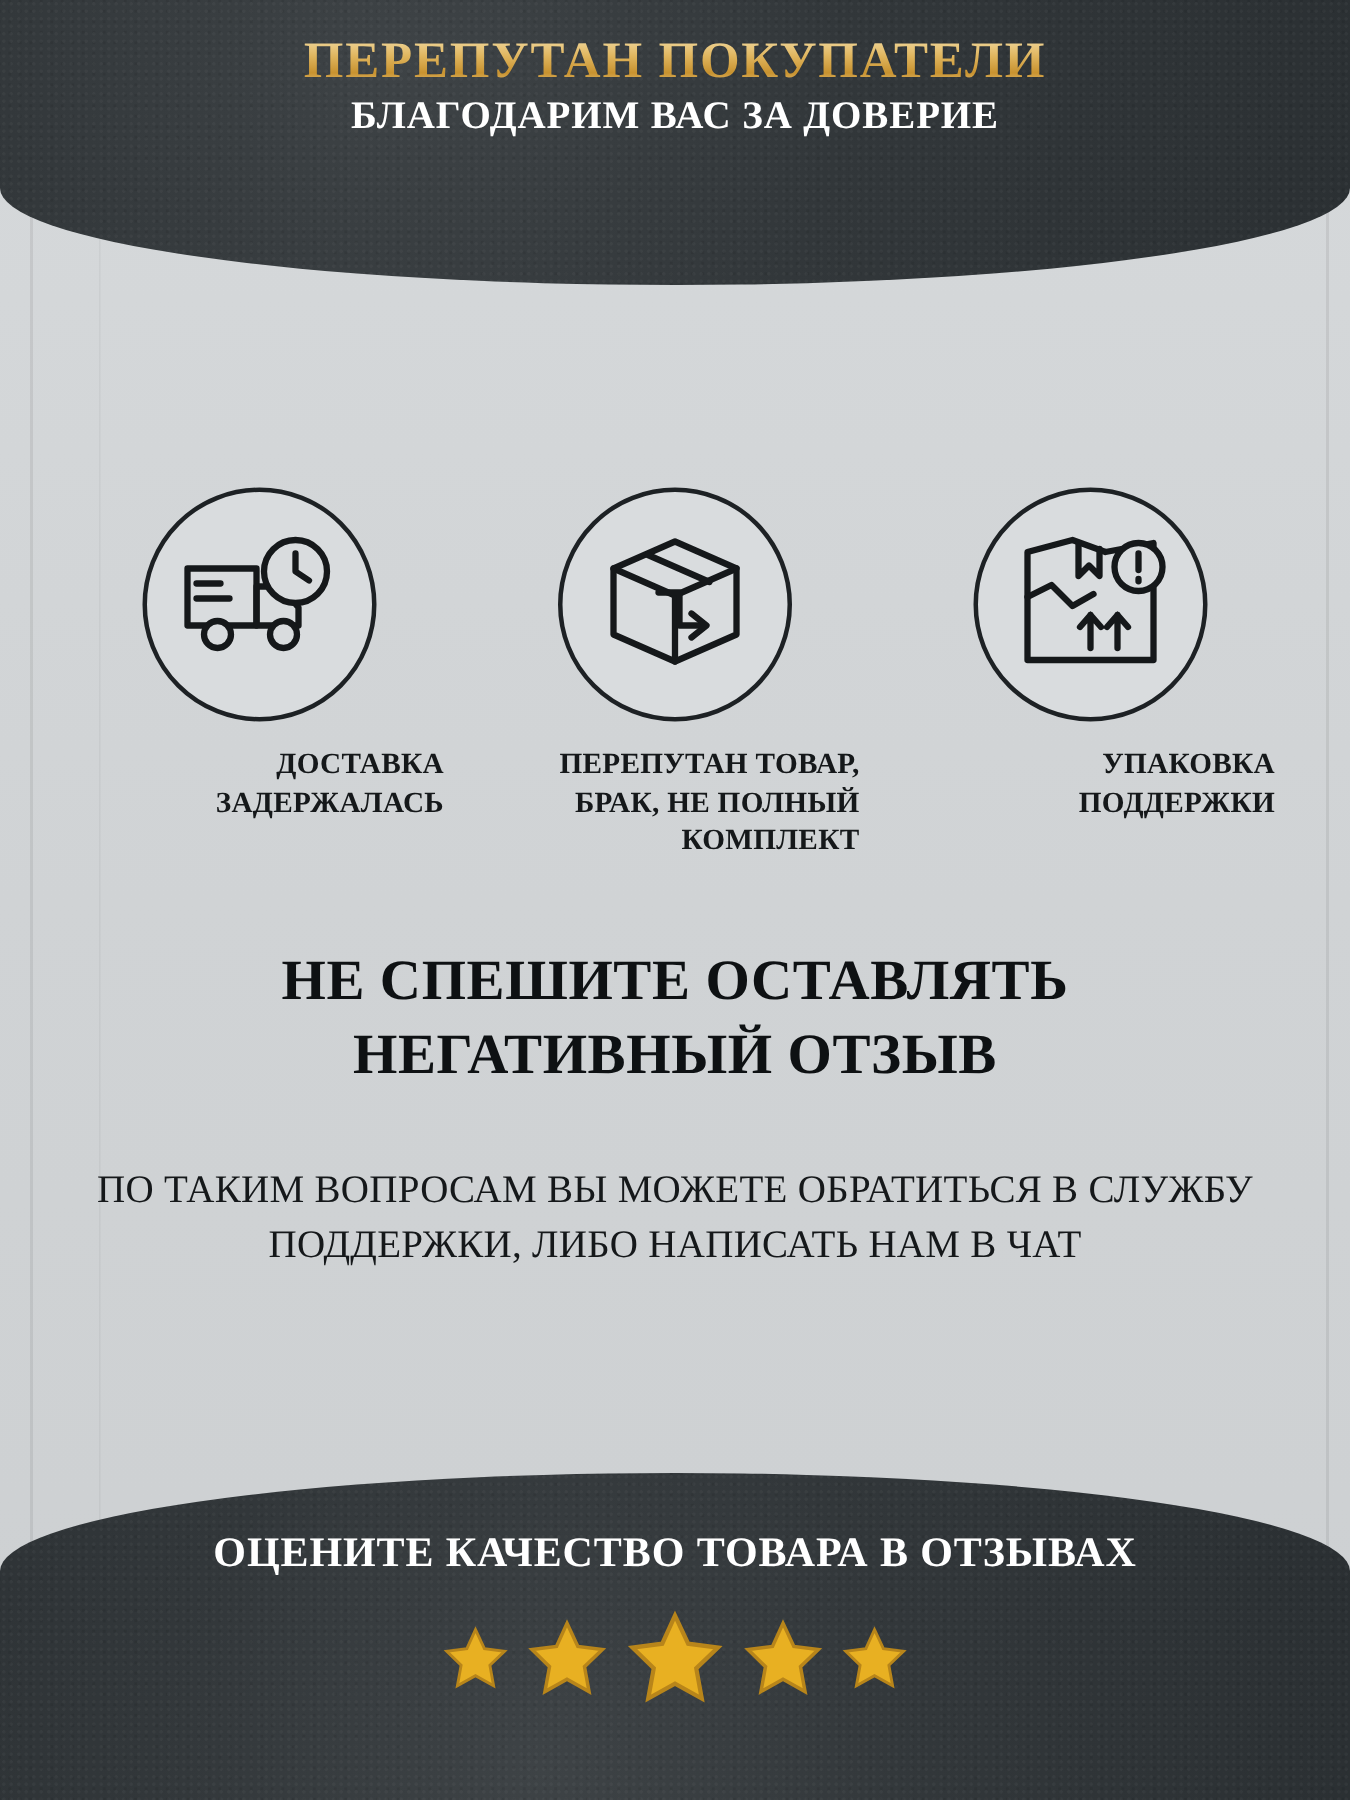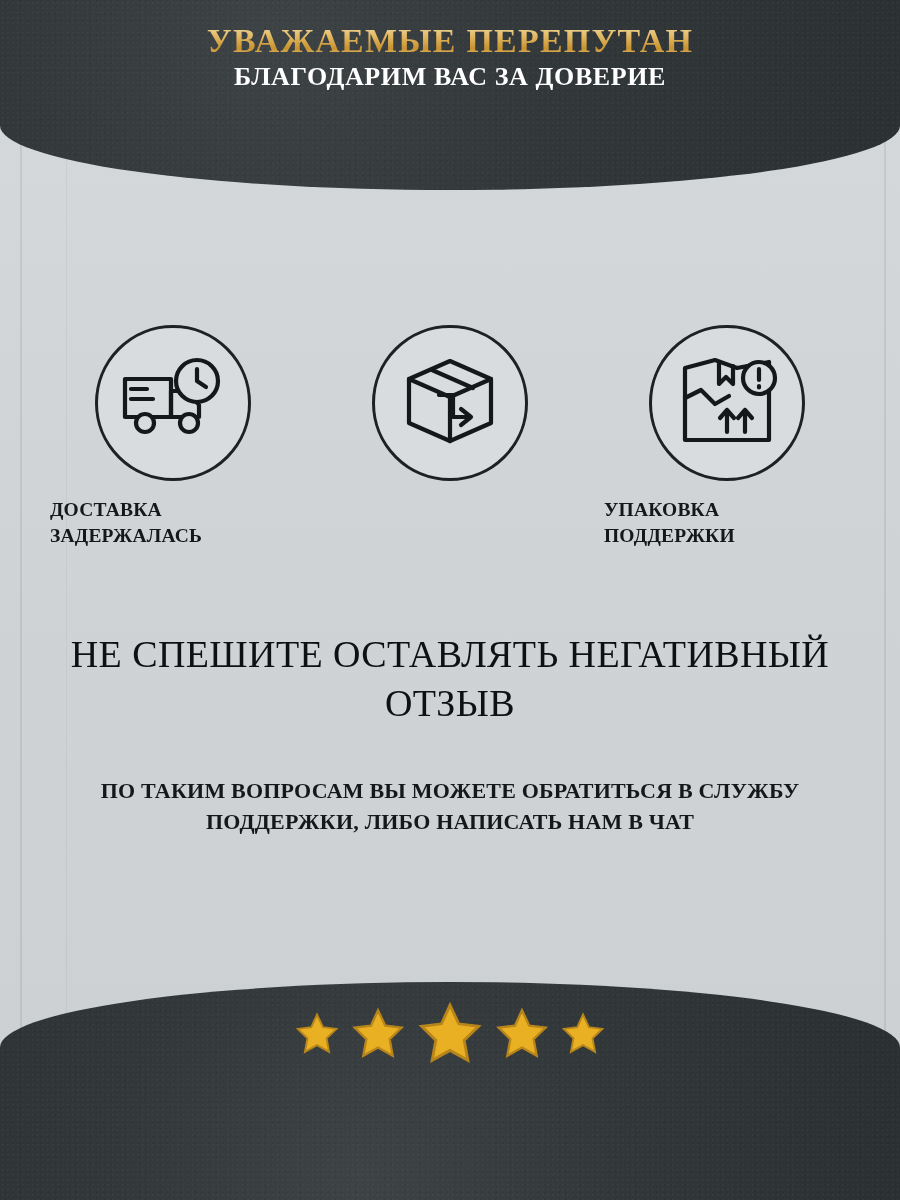--- a/index.html
+++ b/index.html
@@ -81,44 +81,44 @@
   }
   .icon-col { width: 246px; display: flex; flex-direction: column; align-items: center; }
   .circle {
     width: 156px; height: 156px; border-radius: 50%;
     border: 3px solid #1d2124;
     background: #d9dcde;
     display: flex; align-items: center; justify-content: center;
   }
   .cap {
     margin-top: 16px;
-    text-align: left;
+    text-align: right;
     font-size: 19.5px;
     font-weight: bold;
     color: #15181a;
     line-height: 1.32;
     letter-spacing: .2px;
   }
 
   .headline {
     position: absolute; top: 630px; left: 60px; width: 780px;
     text-align: center;
     color: #0e1113;
     font-size: 38px;
-    font-weight: normal;
+    font-weight: bold;
     line-height: 1.28;
     letter-spacing: .4px;
   }
 
   .support {
     position: absolute; top: 775px; left: 55px; width: 790px;
     text-align: center;
     color: #15181a;
-    font-size: 22px;
-    font-weight: bold;
+    font-size: 26px;
+    font-weight: normal;
     line-height: 1.42;
     letter-spacing: .2px;
   }
 
   
   .bottom-banner {
     position: absolute; bottom: 0; left: 0; width: 900px; height: 218px;
     background:
       radial-gradient(circle at 40% 90%, #3e4346 0%, #32373a 45%, #2a2f32 100%);
     border-radius: 50% 50% 0 0 / 30% 30% 0 0;
@@ -157,21 +157,21 @@
 </head>
 <body>
 
 <div class="page">
 
   <div class="seam s1"></div>
   <div class="seam s3"></div>
   <div class="seam s2"></div>
 
   <div class="top-banner">
-    <div class="top-title">УВАЖАЕМЫЕ ПЕРЕПУТАН</div>
+    <div class="top-title">ПЕРЕПУТАН ПОКУПАТЕЛИ</div>
     <div class="top-sub">БЛАГОДАРИМ ВАС ЗА ДОВЕРИЕ</div>
   </div>
 
 
   <div class="icons-row">
 
     <div class="icon-col">
       <div class="circle">
         <span>
           <svg width="108" height="92" viewBox="0 0 108 92" fill="none" stroke="#15181a" stroke-width="4.2" stroke-linecap="round" stroke-linejoin="round">
@@ -194,20 +194,21 @@
           <svg width="110" height="100" viewBox="0 0 110 100" fill="none" stroke="#15181a" stroke-width="4.2" stroke-linecap="round" stroke-linejoin="round">
             <path d="M14 28 L55 10 L96 28 L55 46 Z"></path>
             <path d="M14 28 v44 L55 90 V46"></path>
             <path d="M96 28 v44 L55 90"></path>
             <path d="M37 19 L78 37"></path>
             <path d="M44 44 h14 v22 h16"></path>
             <path d="M66 58 l10 8 -10 8"></path>
           </svg>
         </span>
       </div>
+      <div class="cap">ПЕРЕПУТАН ТОВАР, БРАК, НЕ ПОЛНЫЙ КОМПЛЕКТ</div>
     </div>
 
     <div class="icon-col">
       <div class="circle">
         <span>
           <svg width="104" height="98" viewBox="0 0 104 98" fill="none" stroke="#15181a" stroke-width="4.2" stroke-linecap="round" stroke-linejoin="round">
             <path d="M10 16 L40 8 L62 16 L94 10 v78 H10 Z"></path>
             <path d="M10 46 L26 38 L40 52 L54 44"></path>
             <path d="M44 10 v22 l7 -7 7 7 V14"></path>
             <path d="M52 80 v-22 M52 58 l-7 8 M52 58 l7 8"></path>
@@ -220,20 +221,21 @@
       <div class="cap">УПАКОВКА ПОДДЕРЖКИ</div>
     </div>
 
   </div>
 
   <div class="headline">НЕ СПЕШИТЕ ОСТАВЛЯТЬ НЕГАТИВНЫЙ ОТЗЫВ</div>
 
   <div class="support">ПО ТАКИМ ВОПРОСАМ ВЫ МОЖЕТЕ ОБРАТИТЬСЯ В СЛУЖБУ ПОДДЕРЖКИ, ЛИБО НАПИСАТЬ НАМ В ЧАТ</div>
 
   <div class="bottom-banner">
+    <div class="bottom-title">ОЦЕНИТЕ КАЧЕСТВО ТОВАРА В ОТЗЫВАХ</div>
     <div class="stars">
       <span class="star s-sm">
         <svg viewBox="0 0 24 24" width="100%" height="100%">
             <path d="M12 1.8l3.1 6.6 7 .9-5.1 4.9 1.3 7.1-6.3-3.5-6.3 3.5 1.3-7.1L2 9.3l7-.9z" fill="#e8b022" stroke="#b8851a" stroke-width="1"></path>
           </svg>
       </span>
       <span class="star s-md">
         <svg viewBox="0 0 24 24" width="100%" height="100%">
             <path d="M12 1.8l3.1 6.6 7 .9-5.1 4.9 1.3 7.1-6.3-3.5-6.3 3.5 1.3-7.1L2 9.3l7-.9z" fill="#e8b022" stroke="#b8851a" stroke-width="1"></path>
           </svg>

